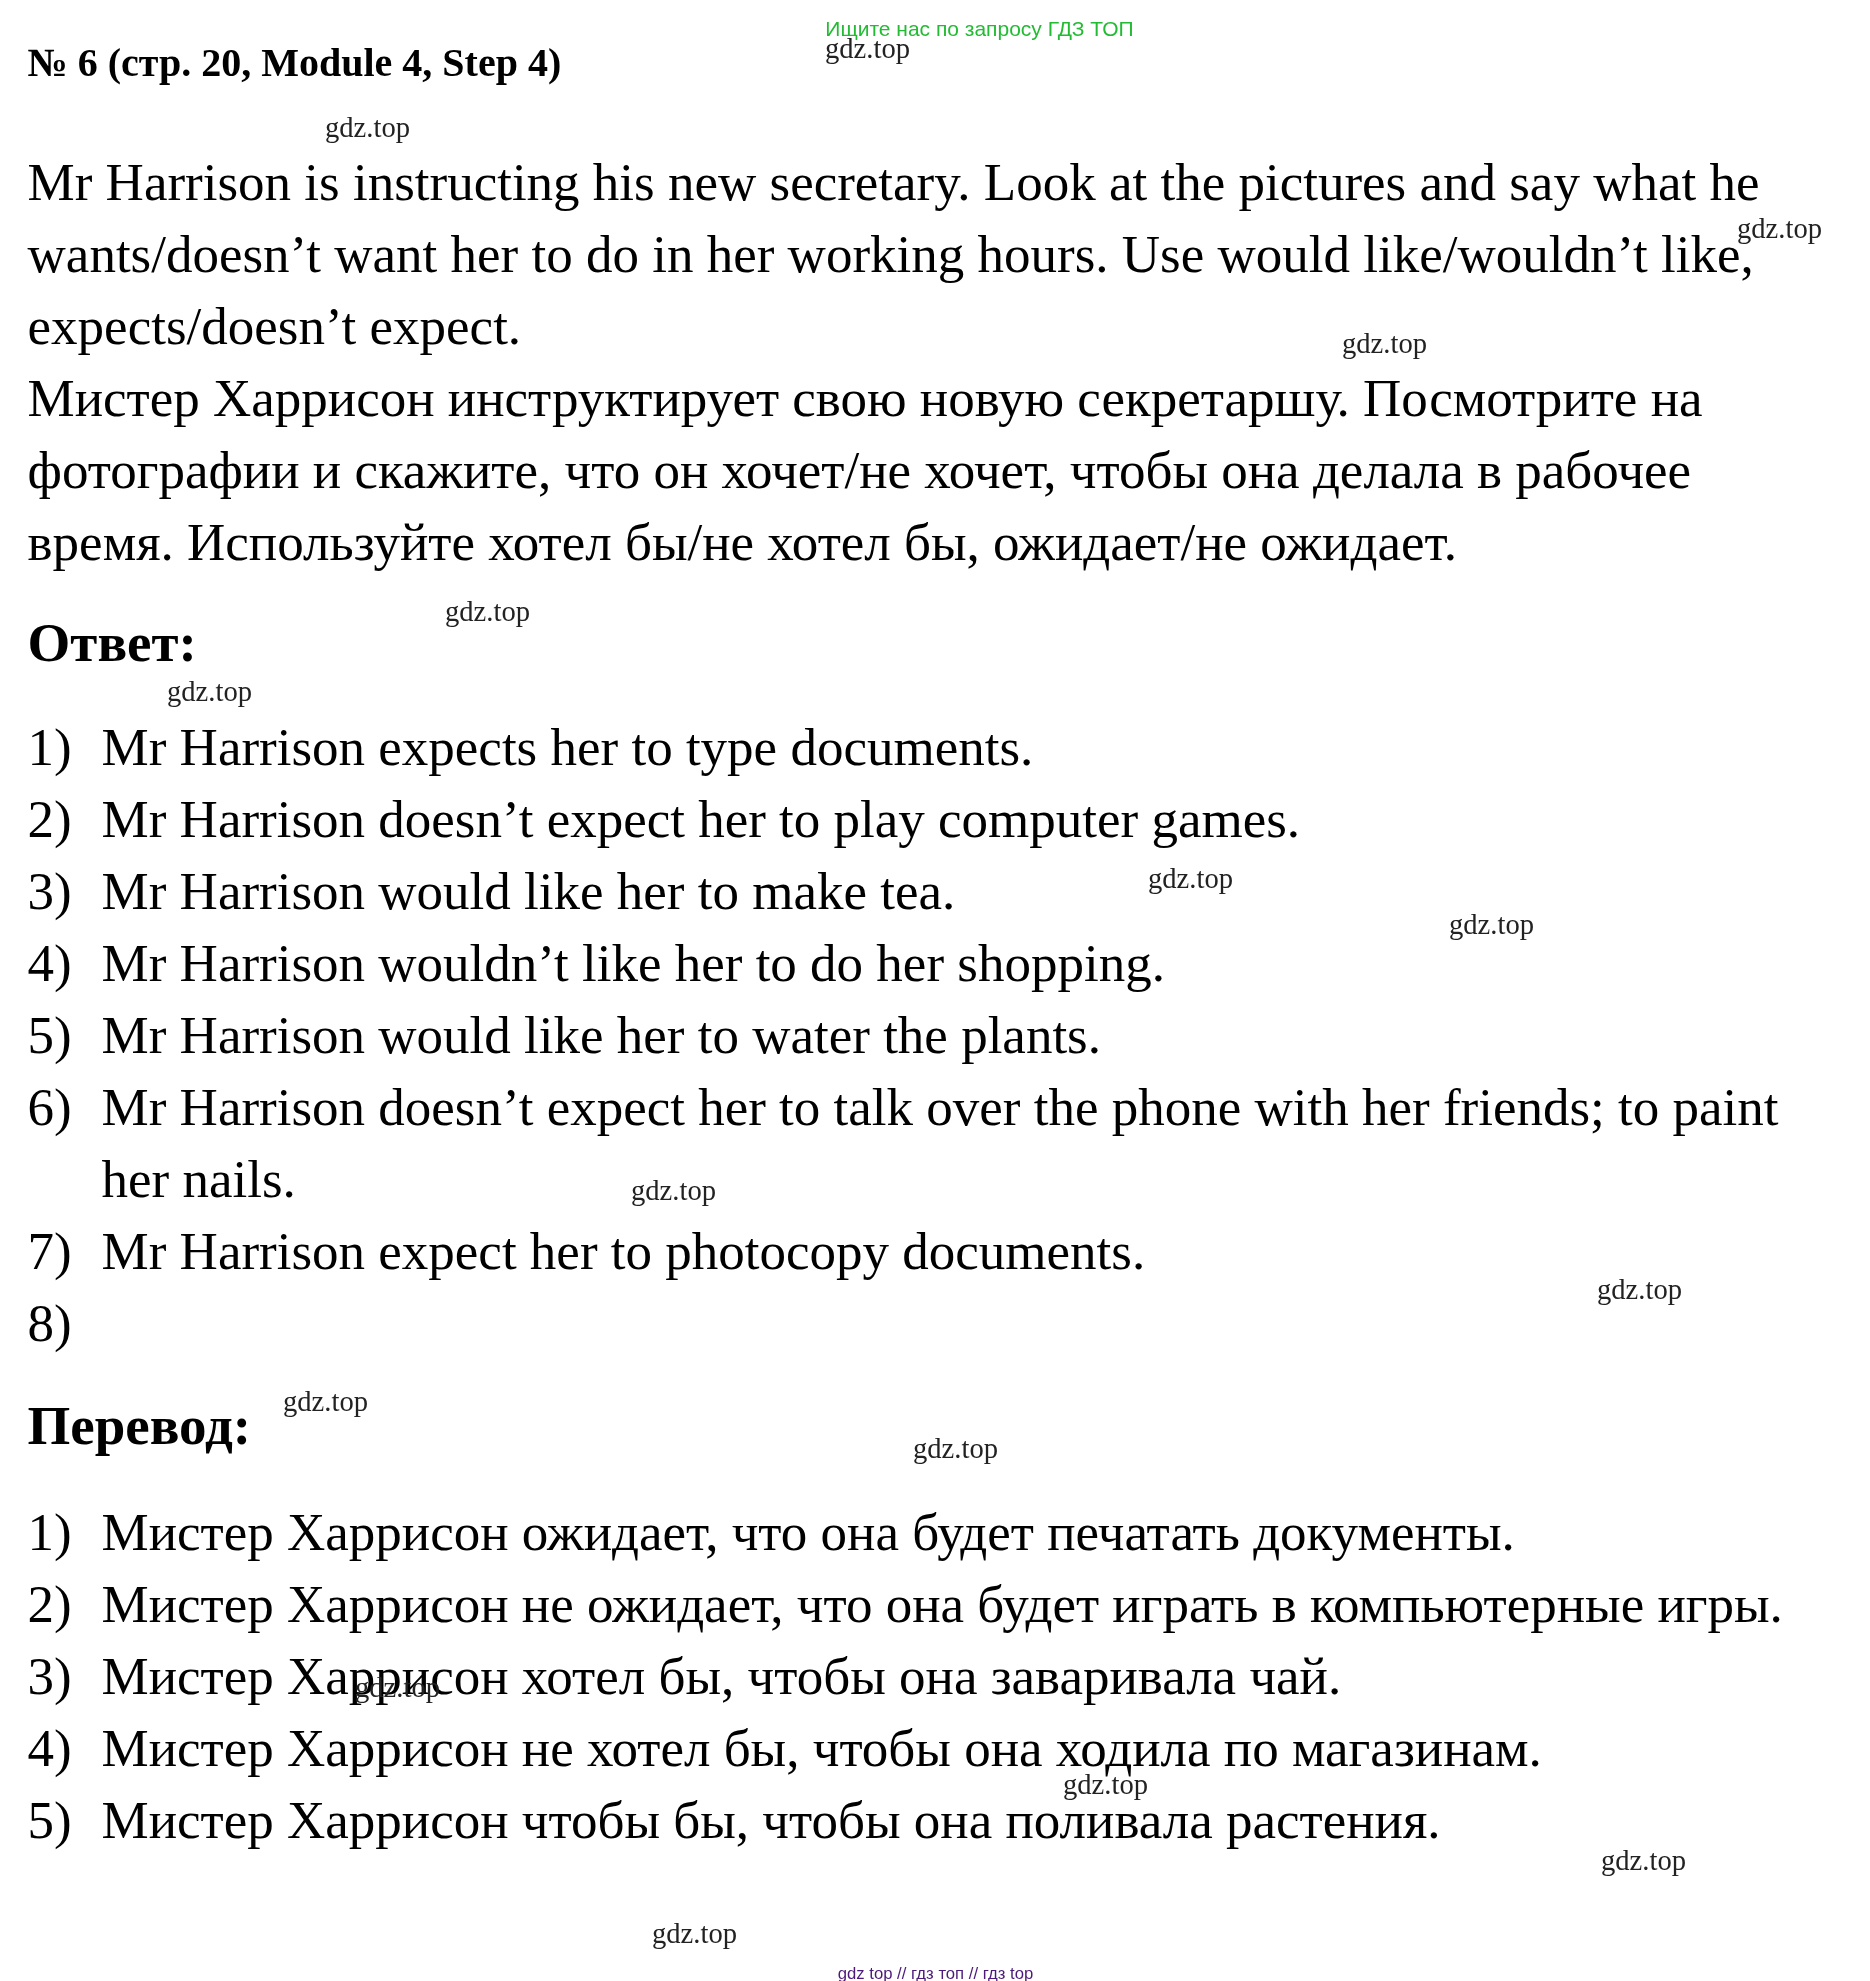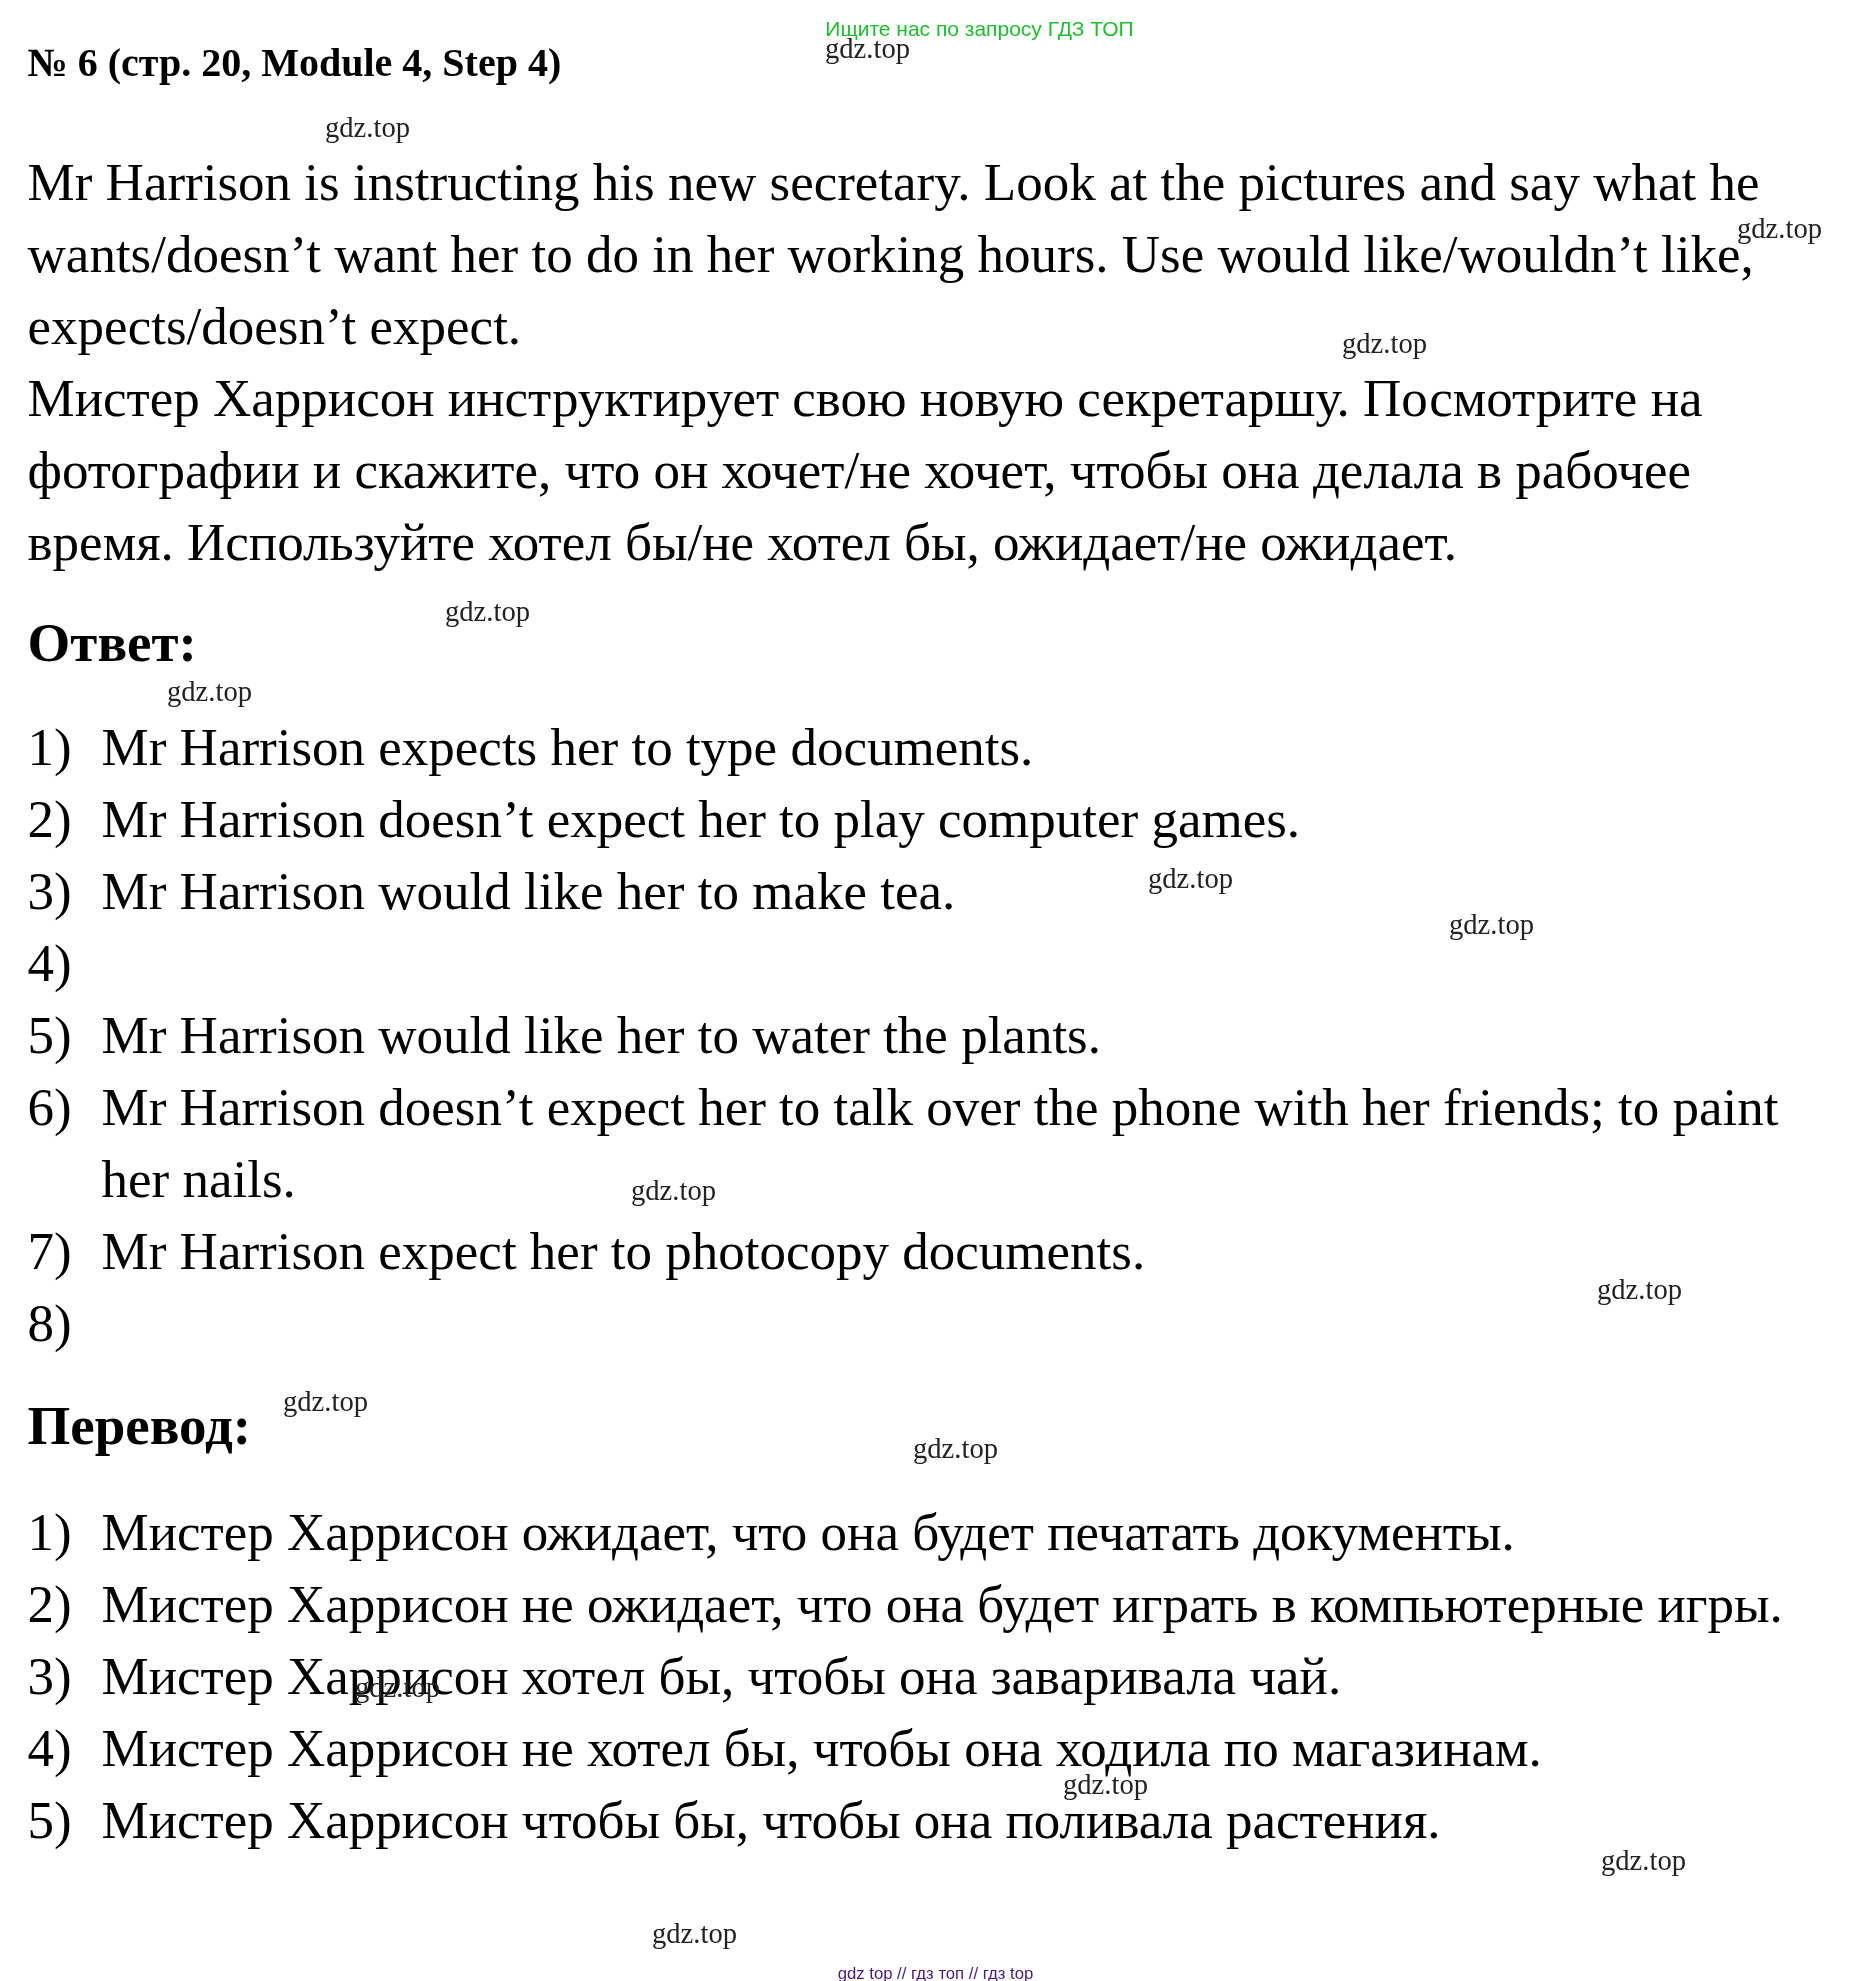--- a/index.html
+++ b/index.html
@@ -37,20 +37,21 @@
   <li>
       <span class="num">2)</span>
       <span>Mr Harrison doesn’t expect her to play computer games.</span>
     </li>
   <li>
       <span class="num">3)</span>
       <span>Mr Harrison would like her to make tea.</span>
     </li>
   <li>
       <span class="num">4)</span>
+      <span>Mr Harrison wouldn’t like her to do her shopping.</span>
     </li>
   <li>
       <span class="num">5)</span>
       <span>Mr Harrison would like her to water the plants.</span>
     </li>
   <li>
       <span class="num">6)</span>
       <span>Mr Harrison doesn’t expect her to talk over the phone with her friends; to paint her nails.</span>
     </li>
   <li>

